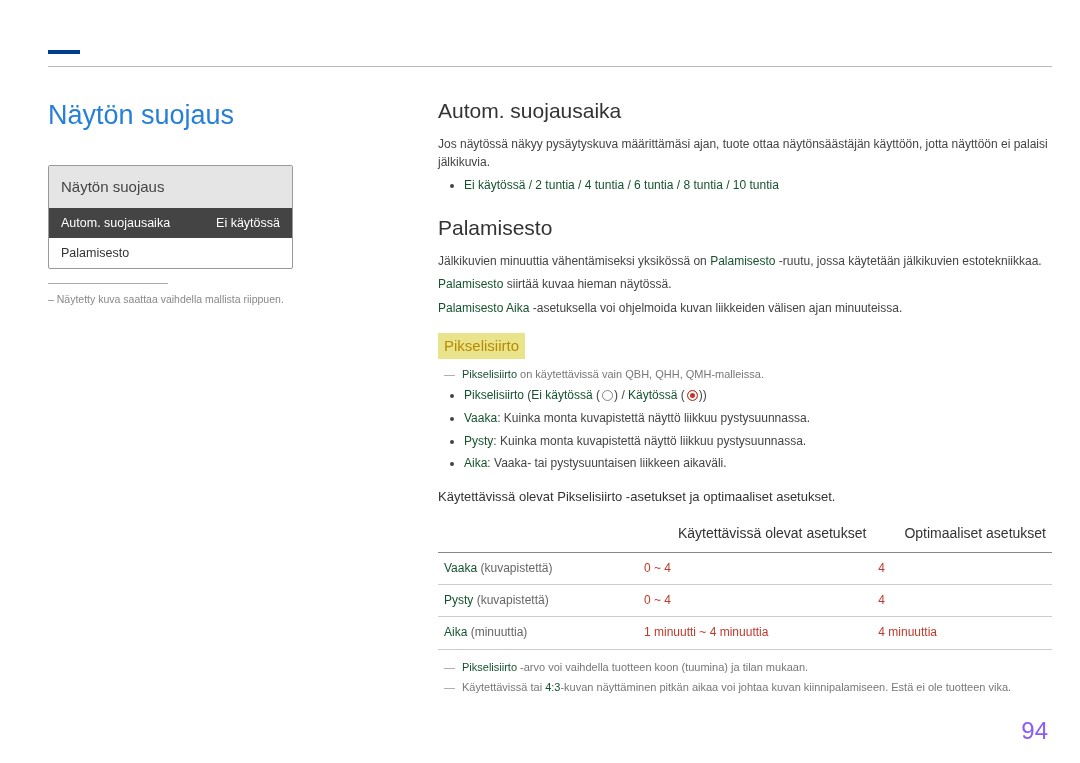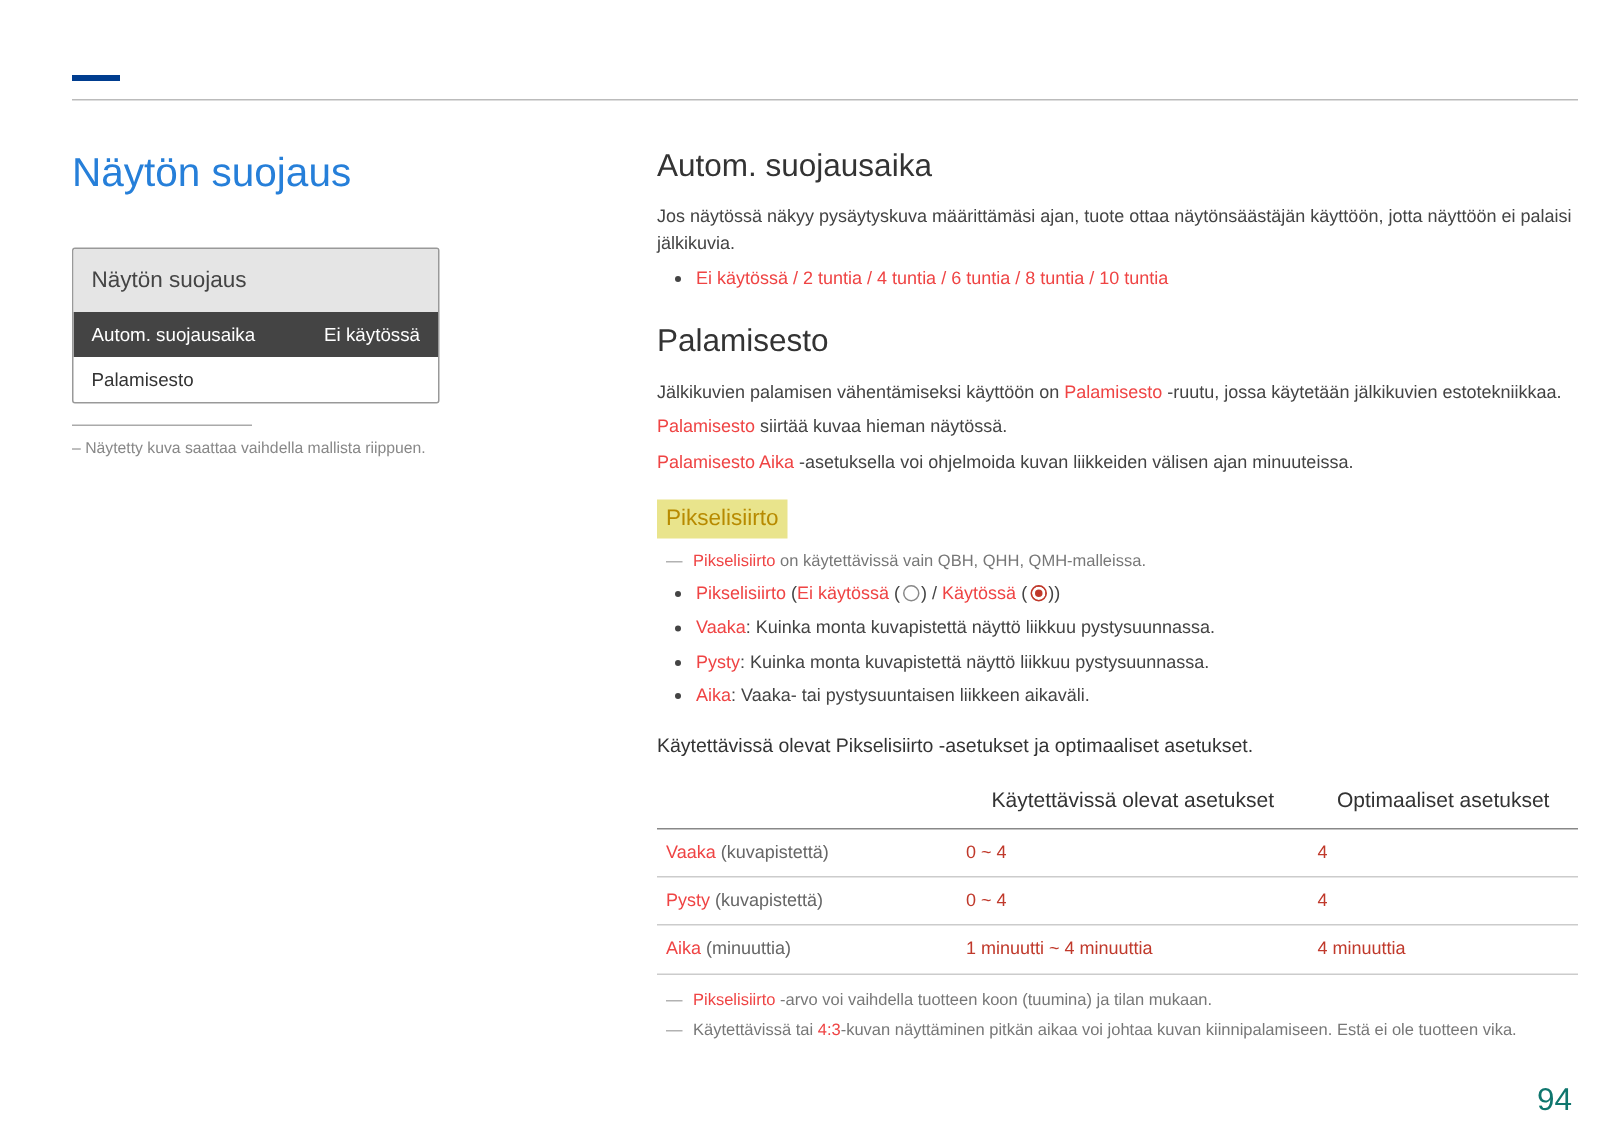--- a/index.html
+++ b/index.html
@@ -111,21 +111,21 @@
     color: #888;
   }
   .h2 {
     font-size: 21px;
     font-weight: 400;
     color: #333;
     margin-bottom: 10px;
   }
   .h2.mt { margin-top: 18px; }
   .para { font-size: 12px; color: #444; margin-bottom: 6px; }
-  .para .red, .li .red, .subnote .red, .td .red { color: #ef4444; }
+  .para .red, .li .red, .subnote .red, .td .red { color: #14532d; }
   ul.bul { list-style: disc; padding-left: 26px; margin: 4px 0 6px 0; }
   ul.bul li { font-size: 12px; color: #444; margin-bottom: 5px; }
   .h3 {
     display: inline-block;
     background: #e9e48c;
     color: #b78a00;
     font-size: 15px;
     padding: 2px 6px;
     margin: 10px 0 8px 0;
     font-weight: 400;
@@ -152,41 +152,41 @@
   .table-head {
     font-size: 13px; color: #333; font-weight: 400;
     margin-top: 16px; margin-bottom: 8px;
   }
   table.settings {
     width: 100%;
     border-collapse: collapse;
     font-size: 12px;
   }
   table.settings th {
-    text-align: center;
+    text-align: right;
     font-weight: 400;
     font-size: 14px;
     padding: 8px 6px;
     border-bottom: 1px solid #888;
     color: #333;
   }
   table.settings th:first-child { width: 200px; }
   table.settings td {
     padding: 7px 6px;
     border-bottom: 1px solid #ccc;
     color: #666;
   }
   table.settings td.red { color: #c0392b; }
   .footnotes { margin-top: 10px; }
   .page-number {
     position: absolute;
     bottom: 14px;
     right: 32px;
-    font-size: 21px;
-    color: #0f766e;
+    font-size: 24px;
+    color: #8b5cf6;
   }
 </style>
 </head>
 <body>
 
 <div class="page">
   <div class="topbar"></div>
   <div class="hr-top"></div>
 
   <div class="content">
@@ -215,21 +215,21 @@
 
     <div class="right-col">
       <div class="h2">Autom. suojausaika</div>
       <div class="para">Jos näytössä näkyy pysäytyskuva määrittämäsi ajan, tuote ottaa näytönsäästäjän käyttöön, jotta näyttöön ei palaisi jälkikuvia.</div>
       <ul class="bul">
         <li class="li"><span class="red">Ei käytössä / 2 tuntia / 4 tuntia / 6 tuntia / 8 tuntia / 10 tuntia</span></li>
       </ul>
 
       <div class="h2 mt">Palamisesto</div>
       <div class="para">
-        <span>Jälkikuvien palamisen vähentämiseksi käyttöön on </span><span class="red">Palamisesto</span><span> -ruutu, jossa käytetään jälkikuvien estotekniikkaa.</span>
+        <span>Jälkikuvien minuuttia vähentämiseksi yksikössä on </span><span class="red">Palamisesto</span><span> -ruutu, jossa käytetään jälkikuvien estotekniikkaa.</span>
       </div>
       <div class="para">
         <span class="red">Palamisesto</span><span> siirtää kuvaa hieman näytössä.</span>
       </div>
       <div class="para">
         <span class="red">Palamisesto Aika</span><span> -asetuksella voi ohjelmoida kuvan liikkeiden välisen ajan minuuteissa.</span>
       </div>
 
       <div class="h3">Pikselisiirto</div>
       <div class="subnote">

